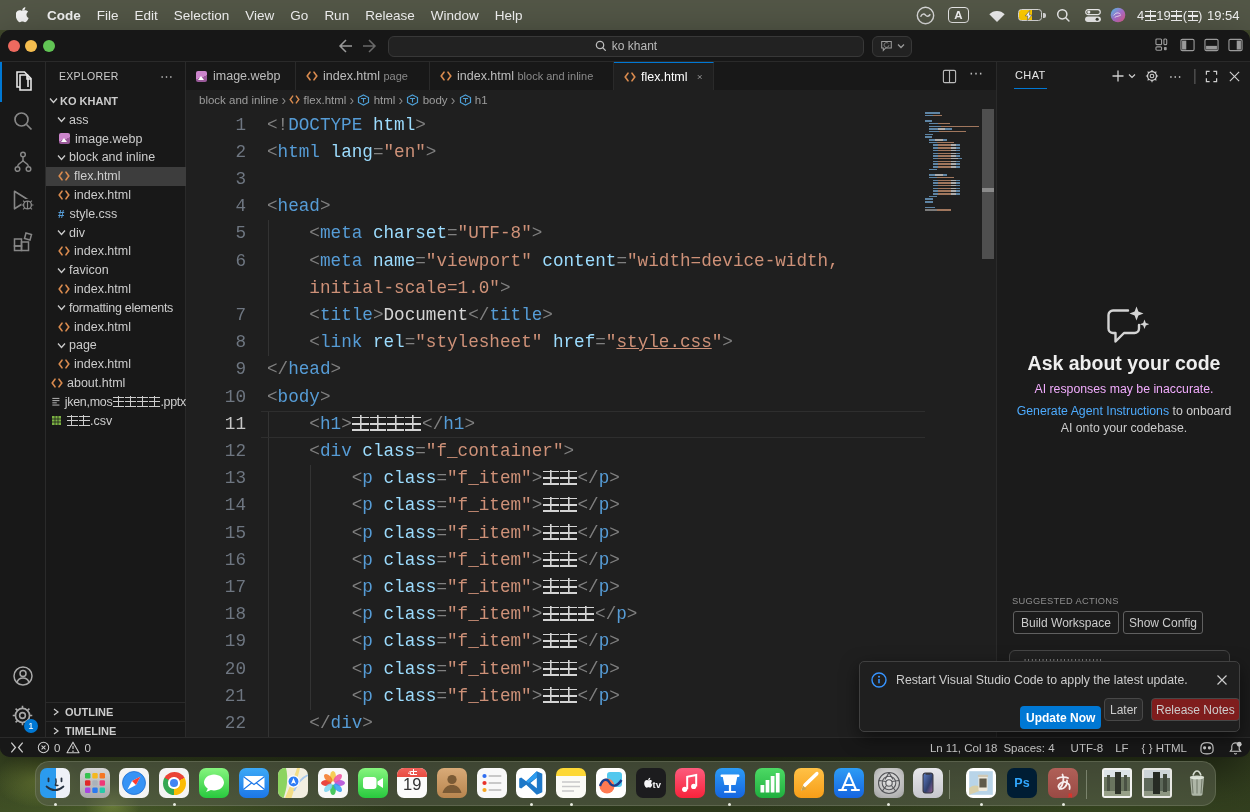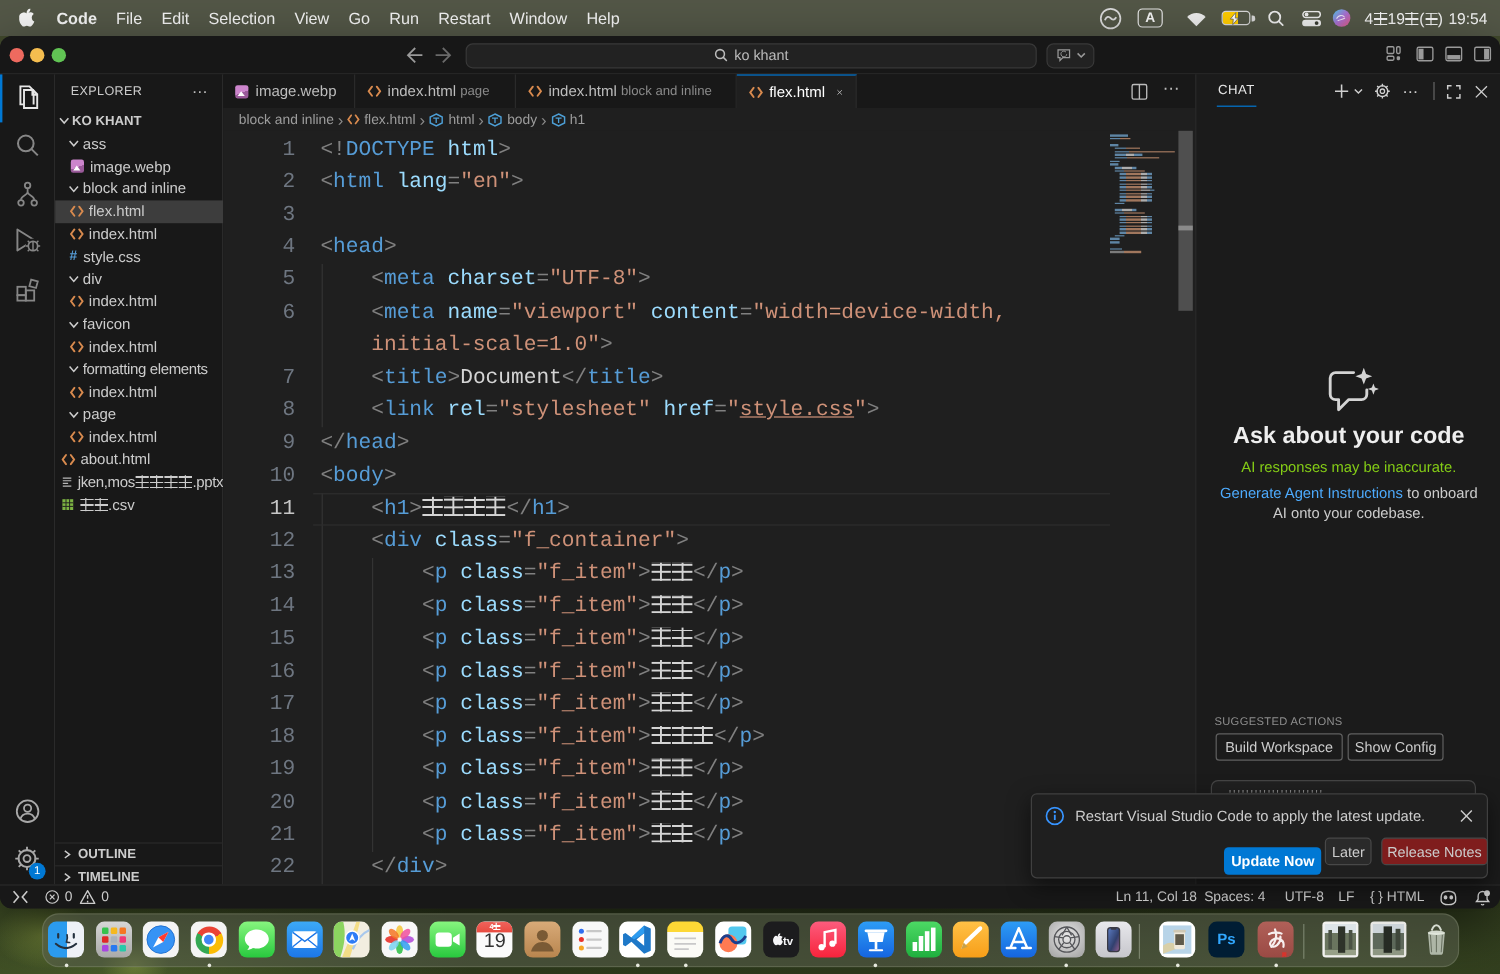--- a/index.html
+++ b/index.html
@@ -94,21 +94,21 @@
   <svg style="margin-left:16px" width="15" height="17" viewBox="0 0 15 17" fill="#f5f5f5">
       <path d="M12.3 9.1c0-2.3 1.9-3.4 2-3.5-1.1-1.6-2.8-1.8-3.4-1.8-1.4-.1-2.8.9-3.5.9-.7 0-1.9-.9-3.1-.8C2.7 3.9 1.2 4.8.4 6.2c-1.6 2.8-.4 7 1.2 9.3.8 1.1 1.7 2.4 2.9 2.3 1.2 0 1.6-.8 3-.8s1.8.8 3.1.8c1.3 0 2.1-1.2 2.9-2.3.9-1.3 1.3-2.6 1.3-2.7-.1 0-2.5-1-2.5-3.7zM10 3.2c.6-.8 1.1-1.9 1-3-.9 0-2.1.6-2.7 1.4-.6.7-1.2 1.9-1 3 1 .1 2.1-.6 2.7-1.4z" transform="scale(.85)"></path>
     </svg>
   <span class="mi bold" style="margin-left:16px">Code</span>
   <span class="mi">File</span>
     <span class="mi">Edit</span>
     <span class="mi">Selection</span>
   <span class="mi">View</span>
     <span class="mi">Go</span>
     <span class="mi">Run</span>
-  <span class="mi">Restart</span>
+  <span class="mi">Release</span>
     <span class="mi">Window</span>
     <span class="mi">Help</span>
   <svg width="19" height="19" viewBox="0 0 20 20" style="position:absolute;left:916px;top:6px">
       <circle cx="10" cy="10" r="8.6" fill="none" stroke="#dadada" stroke-width="1.5"></circle>
       <path d="M5.2 10.8c1.2-2.6 3.4-3 4.8-1.2 1.4 1.8 3.4 1.6 4.6-.4" fill="none" stroke="#dadada" stroke-width="1.6" stroke-linecap="round"></path>
     </svg>
   <span style="position:absolute;left:948px;top:7px;display:inline-block;border:1.6px solid #e8e8e8;border-radius:4px;width:21px;height:16px;text-align:center;font-size:11.5px;font-weight:bold;line-height:14px">A</span>
   <svg width="18" height="14" viewBox="0 0 20 16" style="position:absolute;left:988px;top:9px">
       <path d="M10 14.8 1.2 5.9C3.5 3.6 6.6 2.2 10 2.2s6.5 1.4 8.8 3.7L10 14.8z" fill="#ececec"></path>
     </svg>
@@ -473,21 +473,21 @@
       <svg width="13" height="13" viewBox="0 0 14 14" style="margin-right:10px">
           <path d="M2 2l10 10M12 2 2 12" stroke="#cfcfcf" stroke-width="1.2"></path>
         </svg>
     </div>
     <svg width="45" height="42" viewBox="0 0 45 42" style="position:absolute;left:107px;top:244px">
       <path d="M24 4.5H9A4.5 4.5 0 0 0 4.5 9v13.5A4.5 4.5 0 0 0 9 27h2.5v8.5L20 27h10.5a4.5 4.5 0 0 0 4.5-4.5V19" fill="none" stroke="#d4d4d4" stroke-width="2.4" stroke-linejoin="round" stroke-linecap="round"></path>
       <path d="M32.5.5l1.9 5.1 5.1 1.9-5.1 1.9-1.9 5.1-1.9-5.1-5.1-1.9 5.1-1.9z" fill="#d4d4d4"></path>
       <path d="M40.5 13.5l1.3 3.4 3.4 1.3-3.4 1.3-1.3 3.4-1.3-3.4-3.4-1.3 3.4-1.3z" fill="#d4d4d4"></path>
     </svg>
     <div style="position:absolute;top:290px;width:254px;text-align:center;color:#eeeeee;font-size:19.5px;font-weight:600">Ask about your code</div>
-    <div style="position:absolute;top:320px;width:254px;text-align:center;color:#84cc16;font-size:12.3px">AI responses may be inaccurate.</div>
+    <div style="position:absolute;top:320px;width:254px;text-align:center;color:#f0abfc;font-size:12.3px">AI responses may be inaccurate.</div>
     <div style="position:absolute;top:341px;width:254px;text-align:center;color:#cccccc;font-size:12.3px;line-height:17px"><span style="color:#4daafc">Generate Agent Instructions</span> to onboard<br>AI onto your codebase.</div>
     <div style="position:absolute;top:534px;left:15px;color:#8f8f8f;font-size:9.3px;letter-spacing:.3px">SUGGESTED ACTIONS</div>
     <div style="position:absolute;top:549px;left:16px;height:23px;padding:0 7px;border:1px solid #606060;border-radius:3px;color:#cccccc;font-size:12px;display:flex;align-items:center">Build Workspace</div>
     <div style="position:absolute;top:549px;left:126px;height:23px;padding:0 5px;border:1px solid #606060;border-radius:3px;color:#cccccc;font-size:12px;display:flex;align-items:center">Show Config</div>
     <div style="position:absolute;top:588px;left:12px;width:221px;height:80px;border:1px solid #454545;border-radius:6px;background:#202020">
       <span style="position:absolute;left:14px;top:6px;color:#8a8a8a;font-size:11px;letter-spacing:1.5px">''''''''''''''''''''''</span>
     </div>
   </div>
   <div id="statusbar">
     <svg width="14" height="13" viewBox="0 0 16 14" style="margin-left:10px">

